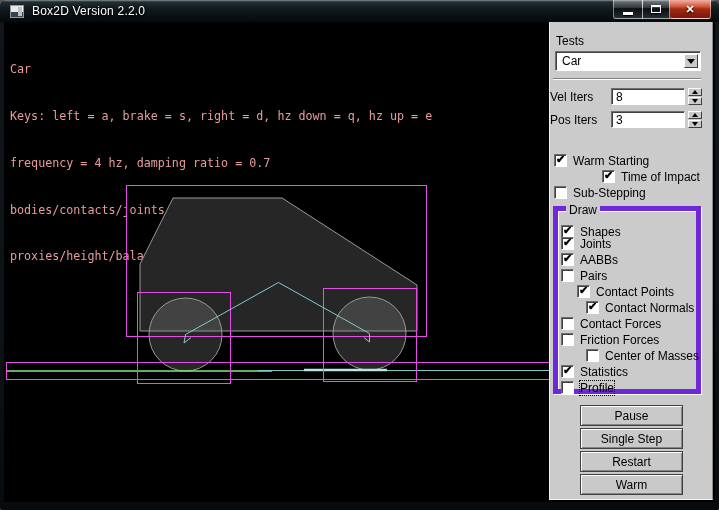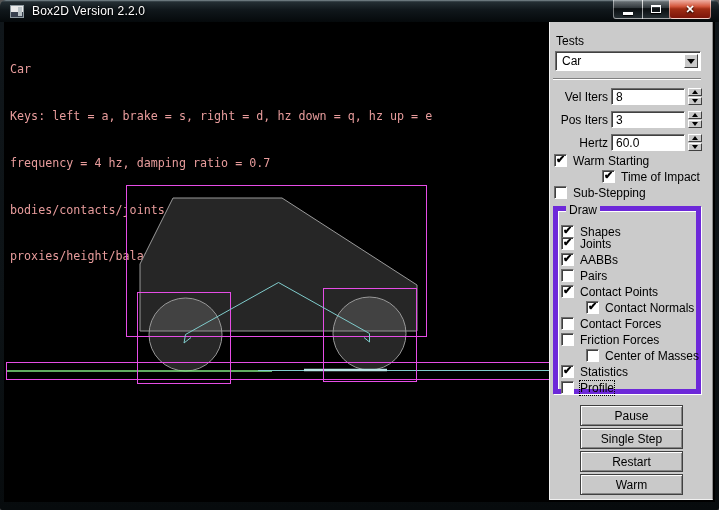--- a/index.html
+++ b/index.html
@@ -50,21 +50,21 @@
     border-left:1px solid #f0f0f0;border-bottom:1px solid #f0f0f0;border-right:1px solid #8a8a8a;}
   .plabel{position:absolute;}
   .combo{position:absolute;left:5px;top:29px;width:146px;height:20px;background:#fff;
     border:1px solid;border-color:#6e6e6e #fff #fff #6e6e6e;box-shadow:inset 1px 1px 0 #404040;}
   .combo-text{position:absolute;left:6px;top:2px;}
   .combo-btn{position:absolute;right:2px;top:2px;width:14px;height:14px;background:#c9c9c9;
     border:1px solid;border-color:#fff #404040 #404040 #fff;display:flex;align-items:center;justify-content:center;}
   .arrow-down{width:0;height:0;border-left:4px solid transparent;border-right:4px solid transparent;border-top:5px solid #000;}
   .sep{position:absolute;left:3px;top:56px;width:148px;height:2px;border-top:1px solid #808080;border-bottom:1px solid #fff;}
   .spinrow{position:absolute;left:0;height:18px;width:164px;}
-  .spinlabel{position:absolute;left:0;top:2px;width:58px;text-align:right;}
+  .spinlabel{position:absolute;left:0;top:2px;width:58px;text-align:left;}
   .editbox{position:absolute;left:61px;top:0;width:74px;height:17px;background:#fff;
     border:1px solid;border-color:#6e6e6e #fff #fff #6e6e6e;box-shadow:inset 1px 1px 0 #404040;
     font-family:"Liberation Sans",sans-serif;font-size:12px;padding:0 0 0 4px;color:#000;}
   .spinbtns{position:absolute;left:138px;top:0;width:14px;height:17px;}
   .spinbtn{position:absolute;left:0;width:14px;height:8px;background:#c9c9c9;
     border:1px solid;border-color:#fff #404040 #404040 #fff;display:flex;align-items:center;justify-content:center;}
   .spinbtn.dn{top:9px;}
   .tri-up{width:0;height:0;border-left:3px solid transparent;border-right:3px solid transparent;border-bottom:4px solid #000;}
   .tri-dn{width:0;height:0;border-left:3px solid transparent;border-right:3px solid transparent;border-top:4px solid #000;}
   .chkrow{position:absolute;height:15px;display:flex;align-items:center;cursor:default;}
@@ -165,32 +165,20 @@
         <input class="editbox" value="3" style="">
         <div class="spinbtns">
           <div class="spinbtn up">
               <div class="tri-up"></div>
             </div>
           <div class="spinbtn dn">
               <div class="tri-dn"></div>
             </div>
         </div>
       </div>
-      <div class="spinrow" style="top:112px;">
-        <div class="spinlabel">Hertz</div>
-        <input class="editbox" value="60.0" style="">
-        <div class="spinbtns">
-          <div class="spinbtn up">
-              <div class="tri-up"></div>
-            </div>
-          <div class="spinbtn dn">
-              <div class="tri-dn"></div>
-            </div>
-        </div>
-      </div>
 
       <div class="chkrow" style="left:4px;top:131px;">
         <div class="chkbox" data-checked="true"></div>
         <div class="chklabel">Warm Starting</div>
       </div>
       <div class="chkrow" style="left:4px;top:147px;padding-left:48px;">
         <div class="chkbox" data-checked="true"></div>
         <div class="chklabel">Time of Impact</div>
       </div>
       <div class="chkrow" style="left:4px;top:163px;">
@@ -211,21 +199,21 @@
         <div class="chklabel">Joints</div>
       </div>
       <div class="chkrow" style="left:11px;top:230px;">
         <div class="chkbox" data-checked="true"></div>
         <div class="chklabel">AABBs</div>
       </div>
       <div class="chkrow" style="left:11px;top:246px;">
         <div class="chkbox" data-checked="false"></div>
         <div class="chklabel">Pairs</div>
       </div>
-      <div class="chkrow" style="left:11px;top:262px;text-align:center;">
+      <div class="chkrow" style="left:27px;top:262px;text-align:center;">
         <div class="chkbox" data-checked="true"></div>
         <div class="chklabel">Contact Points</div>
       </div>
       <div class="chkrow" style="left:11px;top:278px;padding-left:25px;">
         <div class="chkbox" data-checked="true"></div>
         <div class="chklabel">Contact Normals</div>
       </div>
       <div class="chkrow" style="left:11px;top:294px;">
         <div class="chkbox" data-checked="false"></div>
         <div class="chklabel">Contact Forces</div>

